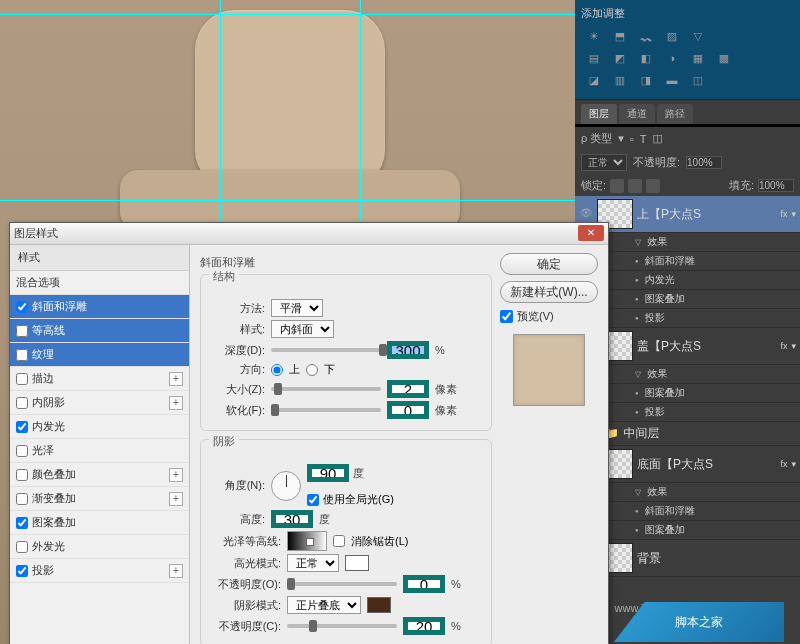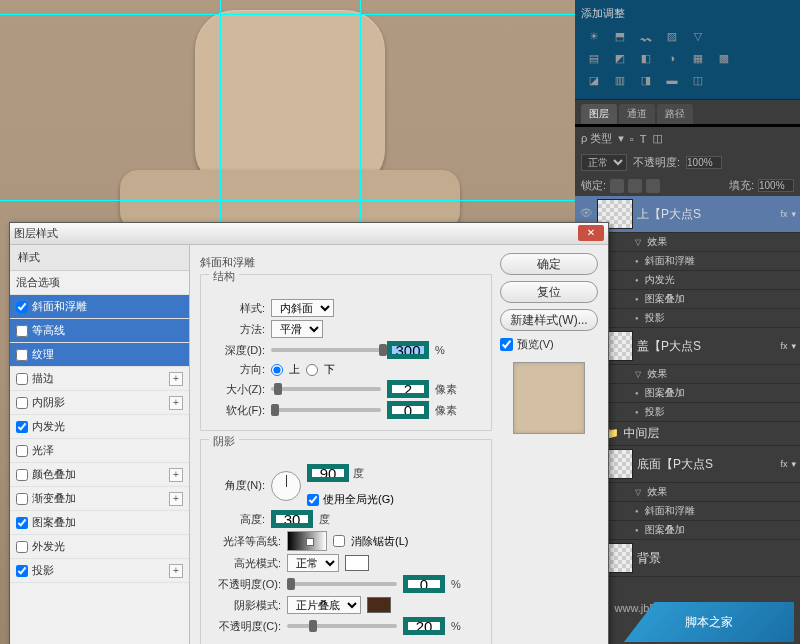--- a/index.html
+++ b/index.html
@@ -61,37 +61,37 @@
 .sl-item .plus{margin-left:auto;width:14px;height:14px;border:1px solid #aaa;background:#fafafa;text-align:center;line-height:12px;font-size:10px;color:#666}
 
 .opt-area{flex:1;padding:8px 10px;display:flex;gap:8px}
 .opt-main{flex:1}
 .opt-side{width:98px;display:flex;flex-direction:column;gap:6px;align-items:stretch}
 .opt-side button{height:22px;background:linear-gradient(#fafafa,#e4e4e4);border:1px solid #999;border-radius:11px;font-size:12px;color:#333}
 .opt-side label{display:flex;align-items:center;gap:4px;font-size:11px;color:#333}
 .prev-swatch{width:72px;height:72px;background:#d3bfa3;border:1px solid #999;margin:4px auto;box-shadow:inset 0 0 4px rgba(0,0,0,.15)}
 
 .group-title{color:#444;margin:2px 0 4px}
-.fieldset{border:1px solid #cfcfcf;border-radius:1px;padding:6px 8px 8px;margin-bottom:8px}
+.fieldset{border:1px solid #cfcfcf;border-radius:6px;padding:6px 8px 8px;margin-bottom:8px}
 .fieldset .legend{position:relative;top:-12px;background:#ededed;display:inline-block;padding:0 4px;color:#555;font-size:11px}
 .frow{display:flex;align-items:center;gap:6px;margin:3px 0}
 .frow label{width:56px;text-align:right;color:#333}
 .frow select{height:18px;border:1px solid #999;background:#fafafa;font-size:11px;padding:0 4px}
 .frow .slider{flex:0 0 110px;height:4px;background:#bbb;position:relative;border-radius:2px}
 .frow .slider::after{content:"";position:absolute;width:8px;height:12px;background:#666;top:-4px;left:var(--p,50%);border-radius:2px}
 .frow input[type=text]{width:42px;height:18px;border:5px solid #0f766e;background:#fff;text-align:center;font-size:15px}
 .frow .unit{color:#444}
 .frow input[type=radio],.frow input[type=checkbox]{width:12px;height:12px}
 .angle{width:30px;height:30px;border:1px solid #999;border-radius:50%;position:relative;background:#fafafa}
 .angle::after{content:"";position:absolute;width:1px;height:12px;background:#333;left:50%;top:3px;transform-origin:bottom;transform:rotate(0deg)}
 .gloss{width:40px;height:20px;border:1px solid #999;background:linear-gradient(90deg,#000,#fff);position:relative}
 .gloss::after{content:"";position:absolute;width:6px;height:6px;border:1px solid #666;background:#fff;left:18px;top:6px}
 .swatch{width:24px;height:16px;border:1px solid #666}
 
-.wm{position:absolute;right:6px;bottom:2px;width:170px;height:40px;background:linear-gradient(135deg,#2e9fd6,#1a6fa5);color:#fff;display:flex;align-items:center;justify-content:center;font-size:12px;clip-path:polygon(18% 0,100% 0,100% 100%,0 100%)}
+.wm{position:absolute;right:16px;bottom:2px;width:170px;height:40px;background:linear-gradient(135deg,#2e9fd6,#1a6fa5);color:#fff;display:flex;align-items:center;justify-content:center;font-size:12px;clip-path:polygon(18% 0,100% 0,100% 100%,0 100%)}
 .wm2{position:absolute;right:120px;bottom:30px;color:#eee;font-size:11px;opacity:.6}
 </style>
 </head>
 <body>
 
 <div class="canvas-area">
   <div class="icon-shape"></div>
   <div class="icon-shape2"></div>
   <div class="guide-h" style="top:14px"></div>
   <div class="guide-h" style="top:200px"></div>
@@ -279,26 +279,26 @@
         </div>
 
     </div>
 
     <div class="opt-area">
       <div class="opt-main">
         <div class="group-title">斜面和浮雕</div>
         <div class="fieldset">
           <span class="legend">结构</span>
           <div class="frow">
+            <label>方法:</label>
+            <select><option>平滑</option></select>
+          </div>
+          <div class="frow">
             <label>样式:</label>
             <select><option>内斜面</option></select>
-          </div>
-          <div class="frow">
-            <label>方法:</label>
-            <select><option>平滑</option></select>
           </div>
           <div class="frow">
             <label>深度(D):</label>
             <div class="slider" style="--p:98%"></div>
             <input type="text" style="background: rgb(153, 204, 255);" value="300">
             <span class="unit">%</span>
           </div>
           <div class="frow">
             <label>方向:</label>
             <input type="radio" checked="" style="">
@@ -368,21 +368,20 @@
             <div class="slider" style="--p:20%"></div>
             <input type="text" value="20" style="">
             <span class="unit">%</span>
           </div>
         </div>
 
       </div>
 
       <div class="opt-side">
         <button>确定</button>
-        <button>复位</button>
         <button>新建样式(W)...</button>
         <label>
             <input type="checkbox" checked="" style="">
             <span>预览(V)</span>
           </label>
         <div class="prev-swatch"></div>
       </div>
     </div>
   </div>
 </div>

